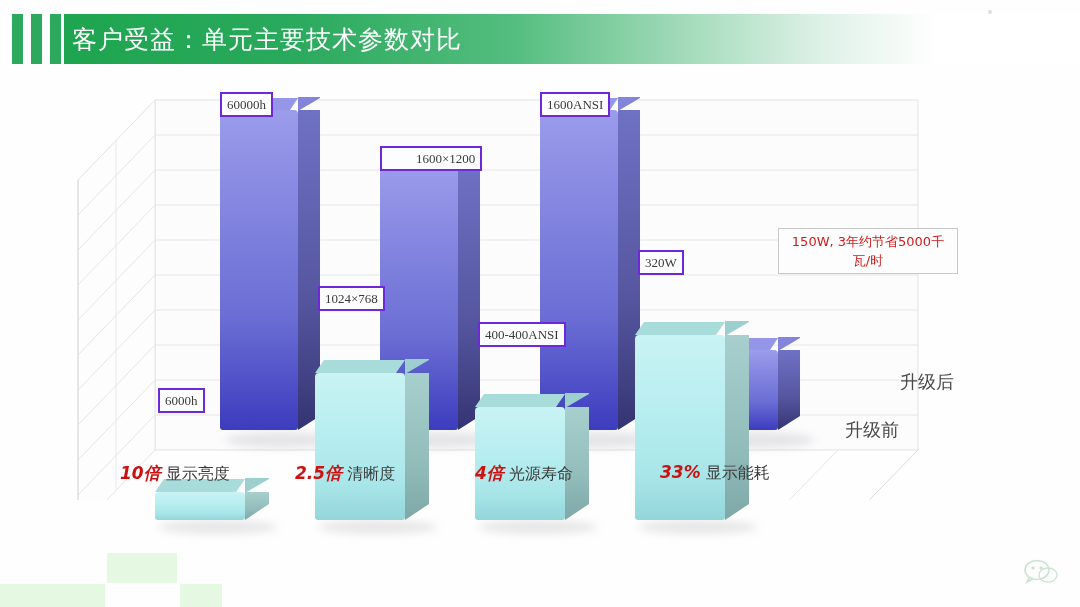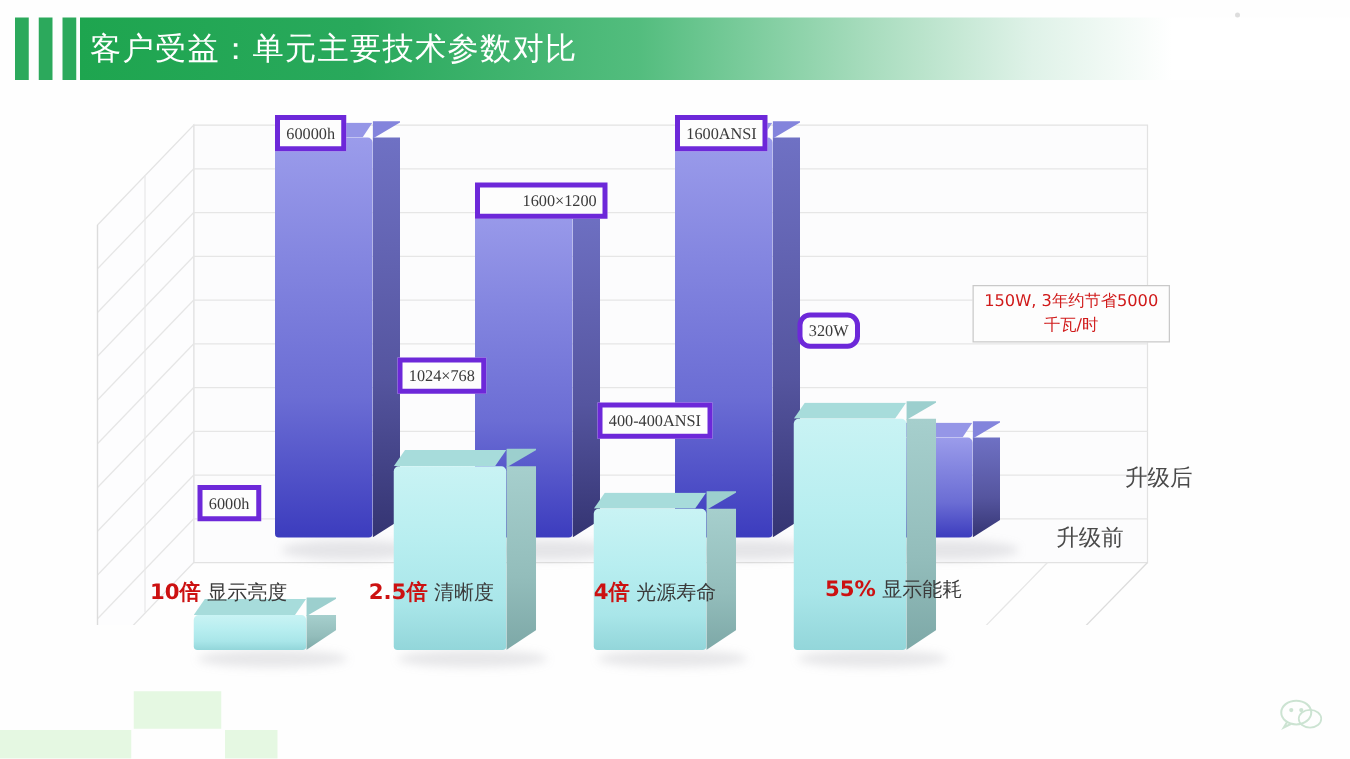--- a/index.html
+++ b/index.html
@@ -52,43 +52,43 @@
   .bar.purple .side { background: linear-gradient(to bottom, #6f71c4 0%, #55559f 60%, #343472 100%); }
   .bar.teal   .side { background: linear-gradient(to bottom, #a6cfcd 0%, #93bdbb 60%, #7da8a7 100%); }
 
   .bar-shadow {
     position: absolute; background: rgba(120,120,130,.17);
     filter: blur(4px); border-radius: 50%;
   }
 
   
   .dlabel {
-    position: absolute; background: #fdfdfd; border: 4px solid #6d28d9;
+    position: absolute; background: #fdfdfd; border: 2px solid #6d28d9;
     color: #3a3a3a; font-size: 13px; line-height: 17px;
     padding: 2px 5px; white-space: nowrap;
     font-family: "Liberation Serif", "DejaVu Serif", serif;
   }
   .callout {
     position: absolute; background: #fdfdfd; border: 1px solid #c9c9c9;
     color: #d01a1a; font-size: 13px; line-height: 19px;
-    padding: 3px 6px; width: 158px; text-align: center;
+    padding: 3px 6px; width: 180px; text-align: center;
     font-family: "DejaVu Sans", "Liberation Sans", sans-serif;
   }
 
   
   .depth-label {
     position: absolute; color: #4a4a4a; font-size: 18px; white-space: nowrap;
     font-family: "DejaVu Sans", "Liberation Sans", sans-serif;
   }
 
   
   .cat-row { position: absolute; left: 60px; top: 462px; width: 900px; height: 26px; }
   .cat { position: absolute; white-space: nowrap; font-size: 16px; color: #3b3b3b;
          font-family: "DejaVu Sans", "Liberation Sans", sans-serif; }
-  .cat .mult { color: #cc1111; font-weight: bold; font-size: 17px; }
+  .cat .mult { color: #cc1111; font-weight: bold; font-size: 17px; font-style: italic; }
 
   
   .legend { position: absolute; left: 0; top: 525px; width: 1080px; text-align: center; }
   .legend-item { display: inline-block; margin: 0 14px; vertical-align: middle; }
   .swatch { display: inline-block; width: 13px; height: 13px; vertical-align: -1px; margin-right: 5px; border-radius: 1px; }
   .swatch.teal { background: linear-gradient(135deg, #cfeeec, #8fc4c2); }
   .swatch.purple { background: linear-gradient(135deg, #9a9be8, #2f2f86); }
   .legend-label { font-size: 21px; color: #333; font-family: "DejaVu Sans", "Liberation Sans", sans-serif; }
 
   
@@ -223,21 +223,21 @@
     </div>
 
     <div class="bar-shadow" style="left:578px; top:440px; width:120px; height:14px;"></div>
     <div class="bar teal" style="left:575px; top:255px; width:90px; height:185px;">
       <div class="front"></div>
       <div class="side" style="left:90px; width:24px; clip-path: polygon(0 0, 100% -16px, 100% calc(100% - 16px), 0 100%);"></div>
       <div class="top" style="top:-13px; height:13px; clip-path: polygon(0 100%, 9px 0, 100% 0, calc(100% - 9px) 100%); background:#a7dcdb;"></div>
       <div style="position:absolute; left:90px; top:-14px; width:24px; height:15px; background:#9ccfce;
                   clip-path: polygon(0 100%, 0 0, 100% -14px, 100% 1px);"></div>
     </div>
-    <div class="dlabel" style="left:578px; top:170px;border-radius:10px;">320W</div>
+    <div class="dlabel" style="left:578px; top:170px;">320W</div>
 
     <div class="callout" style="left:718px; top:148px;">150W, 3年约节省5000千瓦/时</div>
 
     <div class="depth-label" style="left:840px; top:290px;">升级后</div>
     <div class="depth-label" style="left:785px; top:338px;">升级前</div>
   </div>
 
   <div class="cat-row">
     <div class="cat" style="left:60px;">
       <span class="mult">10倍</span>
@@ -245,21 +245,21 @@
     </div>
     <div class="cat" style="left:235px;">
       <span class="mult">2.5倍</span>
       <span>清晰度</span>
     </div>
     <div class="cat" style="left:415px;">
       <span class="mult">4倍</span>
       <span>光源寿命</span>
     </div>
     <div class="cat" style="left:600px;">
-      <span class="mult">55%</span>
+      <span class="mult">33%</span>
       <span>显示能耗</span>
     </div>
   </div>
 
 
   <div class="deco" style="left:0px;  top:584px; width:105px; height:23px;"></div>
   <div class="deco" style="left:107px; top:553px; width:70px;  height:30px;"></div>
   <div class="deco" style="left:180px; top:584px; width:42px;  height:23px;"></div>
   <div class="deco" style="left:107px; top:584px; opacity:.0; width:1px; height:1px;"></div>
 

